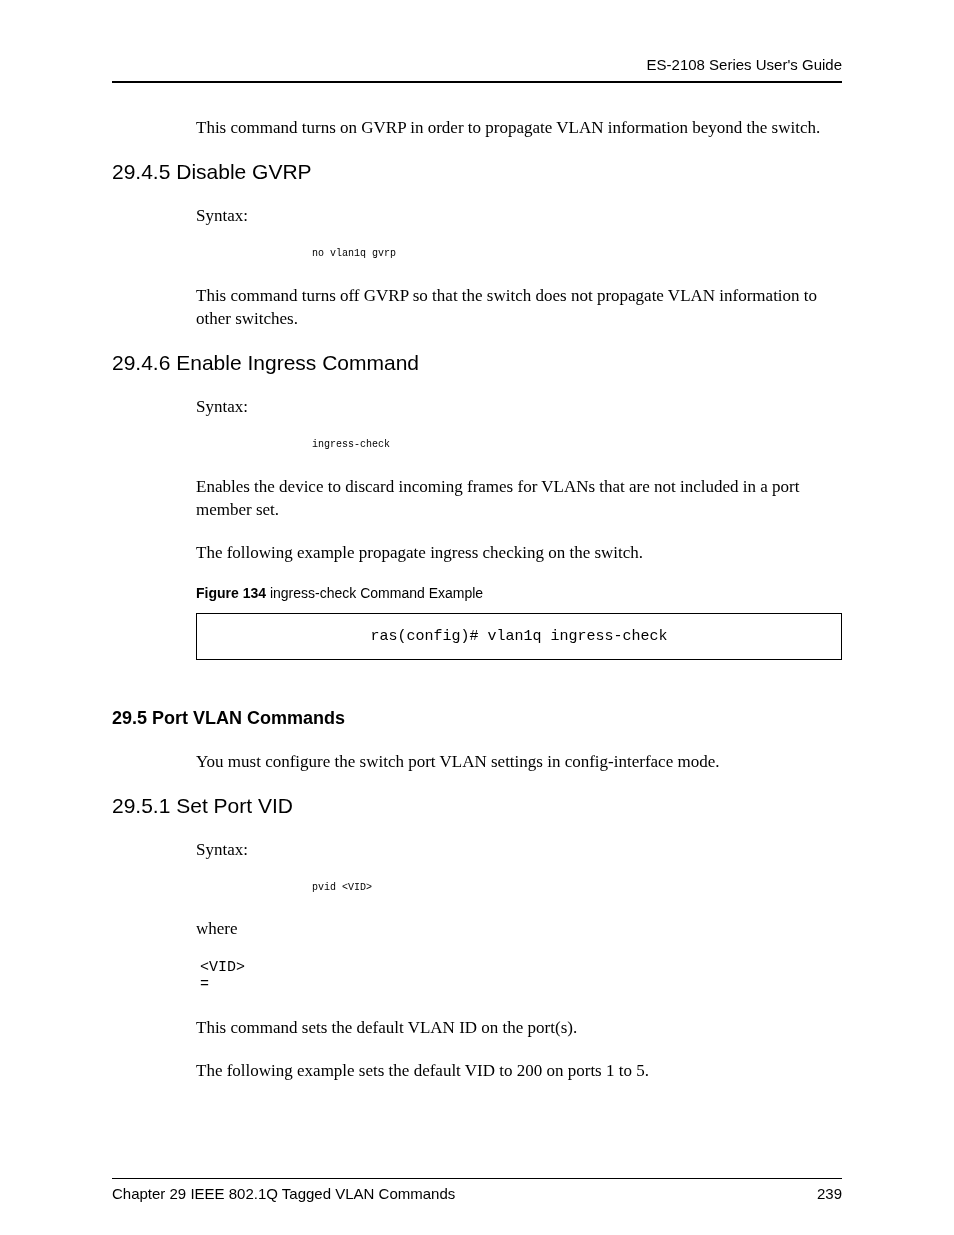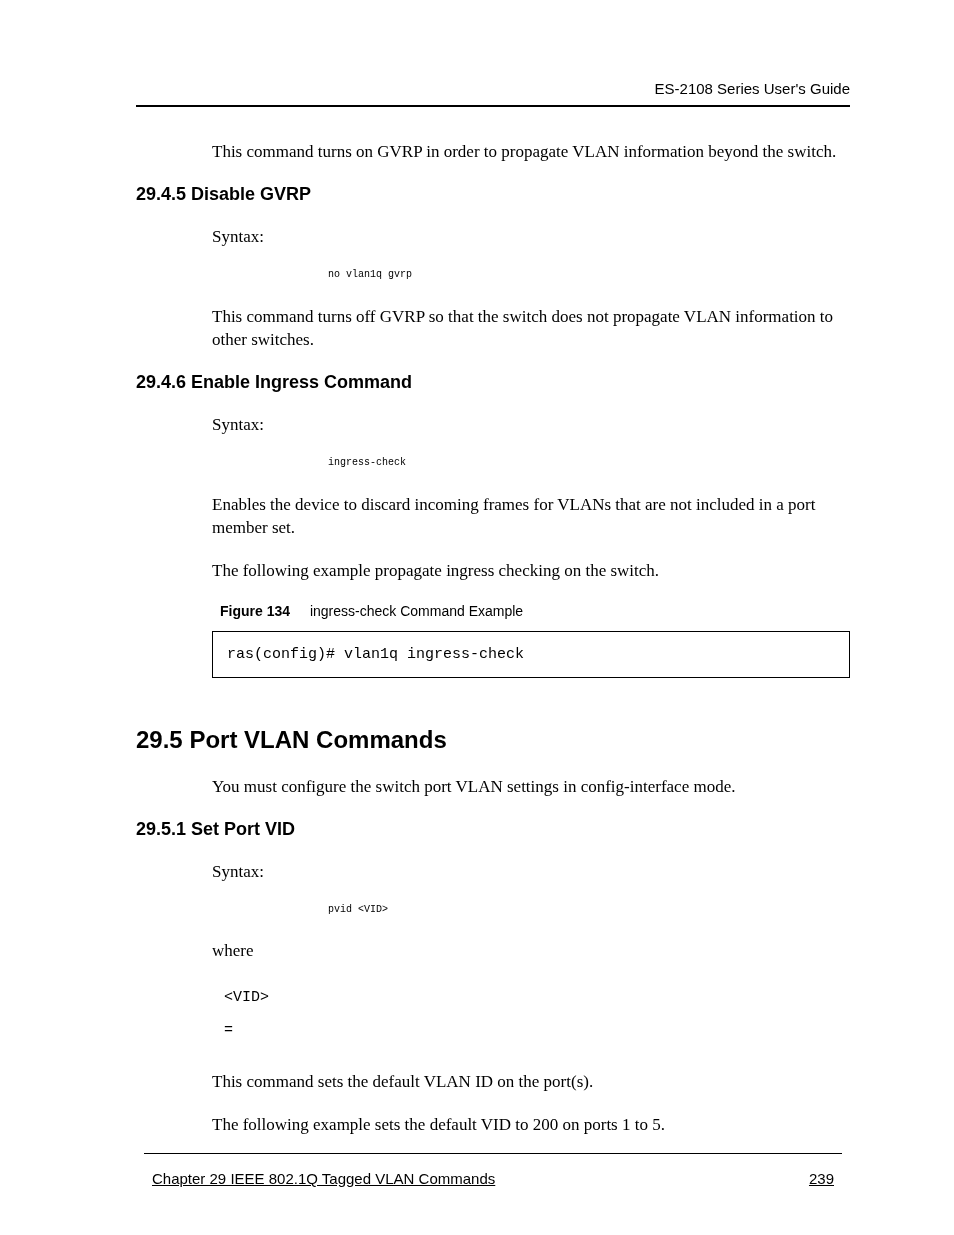--- a/index.html
+++ b/index.html
@@ -1,16 +1,16 @@
 <!DOCTYPE html>
 <html><head>
   <meta charset="utf-8">
   <style>
     * {
-      margin: 8px;
+      margin: 0;
       padding: 0;
       box-sizing: border-box;
     }
     body {
       width: 954px;
       height: 1235px;
       background: white;
       font-family: "Times New Roman", Times, serif;
       font-size: 17px;
       color: #000;
@@ -29,28 +29,28 @@
       margin-bottom: 34px;
     }
     .body-text {
       margin-left: 84px;
       margin-bottom: 20px;
       line-height: 1.35;
     }
     .heading-section {
       font-family: Arial, Helvetica, sans-serif;
       font-weight: bold;
-      font-size: 24px;
+      font-size: 18px;
       margin-top: 30px;
       margin-bottom: 22px;
     }
     .heading-subsection {
       font-family: Arial, Helvetica, sans-serif;
-      font-weight: bold;
-      font-size: 18px;
+      font-weight: normal;
+      font-size: 21px;
       margin-top: 20px;
       margin-bottom: 22px;
     }
     .syntax-label {
       margin-left: 84px;
       margin-bottom: 22px;
     }
     .code-line {
       font-family: "Courier New", Courier, monospace;
       font-size: 10px;
@@ -66,20 +66,21 @@
     .figure-caption .bold {
       font-weight: bold;
     }
     .code-box {
       margin-left: 84px;
       border: 1px solid #000;
       padding: 14px 14px;
       font-family: "Courier New", Courier, monospace;
       font-size: 15px;
       margin-bottom: 48px;
+      text-align: center;
     }
     .where-text {
       margin-left: 84px;
       margin-bottom: 20px;
     }
     .param-table {
       margin-left: 88px;
       margin-bottom: 24px;
       display: flex;
       align-items: baseline;
@@ -93,24 +94,23 @@
     .param-eq {
       font-family: "Courier New", Courier, monospace;
       font-size: 15px;
       width: 28px;
     }
     .param-desc {
       font-family: "Times New Roman", serif;
     }
     .footer {
       position: absolute;
-      bottom: 40px;
+      bottom: 33px;
       left: 112px;
       right: 112px;
-      text-decoration: underline;
     }
     .footer-rule {
       border: none;
       border-top: 1.5px solid #000;
       margin-bottom: 6px;
     }
     .footer-line {
       display: flex;
       justify-content: space-between;
       font-family: Arial, Helvetica, sans-serif;

